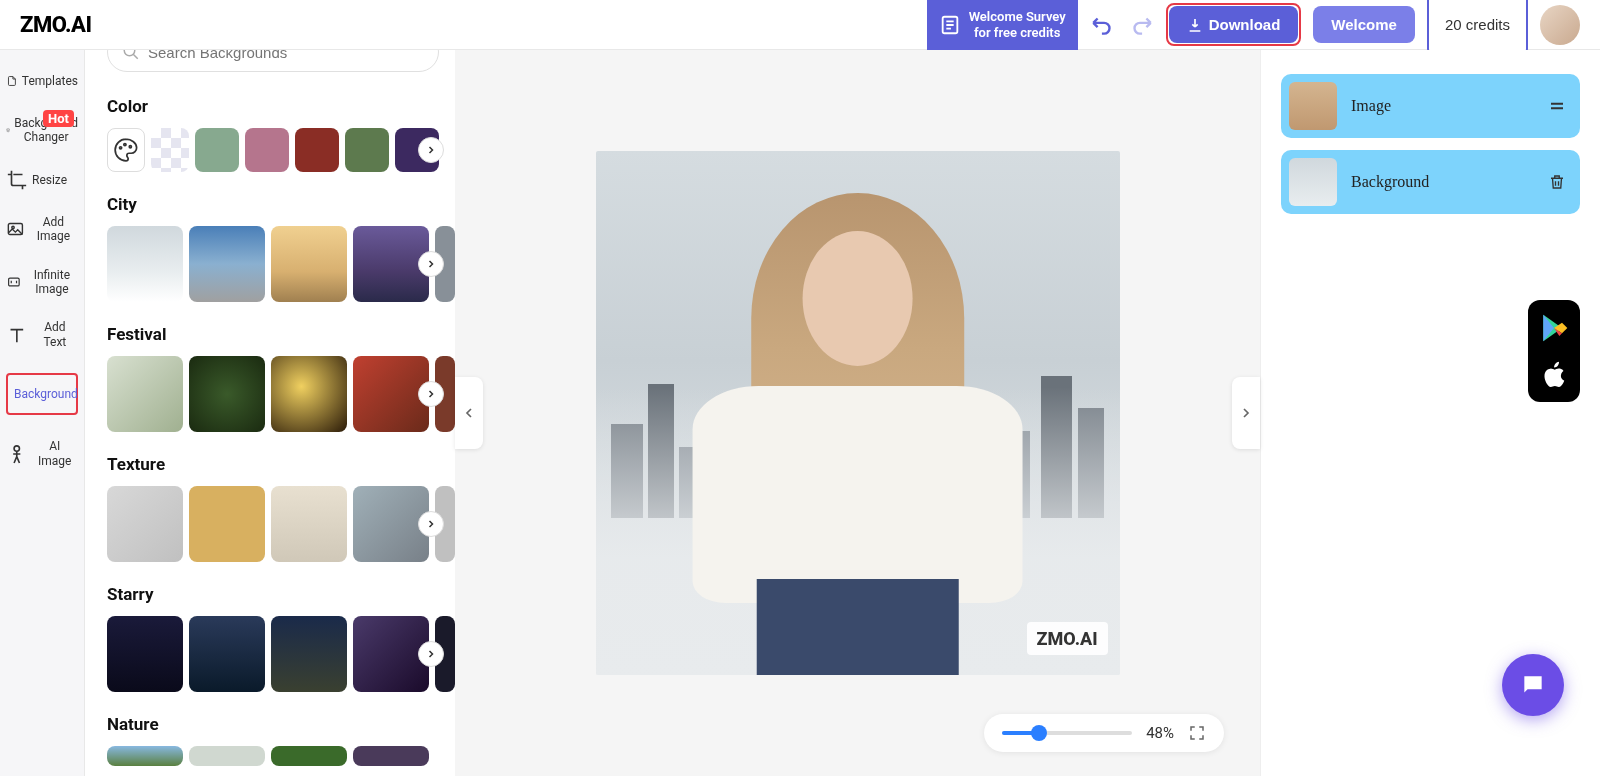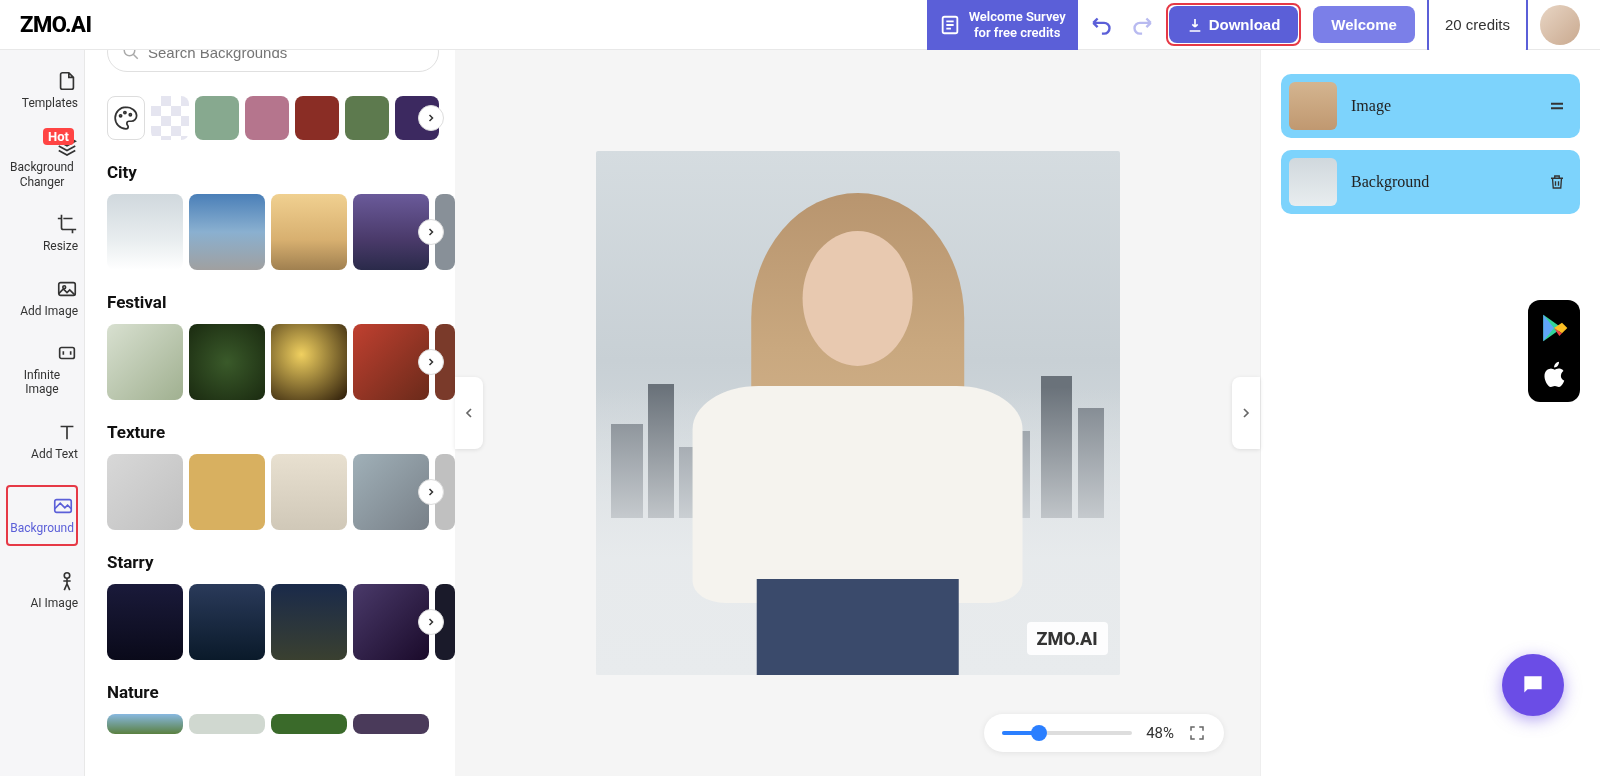--- a/index.html
+++ b/index.html
@@ -14,21 +14,21 @@
 .undo-redo svg { cursor: pointer; }
 .download-btn { background: #5b5fd8; color: #fff; border: none; border-radius: 8px; padding: 10px 18px; font-size: 15px; font-weight: 600; display: flex; align-items: center; gap: 6px; cursor: pointer; }
 .download-wrapper { border: 2px solid #e63946; border-radius: 8px; padding: 1px; }
 .upgrade-btn { background: #7b7fe8; color: #fff; border: none; border-radius: 8px; padding: 10px 18px; font-size: 15px; font-weight: 600; cursor: pointer; }
 .credits-btn { background: #fff; border: 2px solid #5b5fd8; color: #333; border-radius: 10px; padding: 24px 16px; font-size: 15px; font-weight: 500; cursor: pointer; }
 .avatar { width: 40px; height: 40px; border-radius: 50%; background: linear-gradient(135deg, #e8d5c4 0%, #c9a98f 100%); cursor: pointer; }
 
 .main { display: flex; height: 726px; }
 
 .sidebar { width: 85px; background: #f6f6f8; border-right: 1px solid #e8e8e8; display: flex; flex-direction: column; align-items: center; padding-top: 20px; gap: 24px; }
-.sidebar-item { display: flex; flex-direction: column; align-items: flex-end; gap: 4px; cursor: pointer; font-size: 12px; color: #333; position: relative; width: 72px; text-align: center; }
+.sidebar-item { display: flex; flex-direction: row; align-items: center; gap: 4px; cursor: pointer; font-size: 12px; color: #333; position: relative; width: 72px; text-align: center; }
 .sidebar-item.active { border: 2px solid #e63946; border-radius: 4px; padding: 8px 2px; color: #5b5fd8; }
 .sidebar-item.active svg { color: #5b5fd8; }
 .sidebar-item svg { color: #333; }
 .hot-badge { position: absolute; top: -6px; right: 4px; background: #ff4444; color: #fff; font-size: 13px; font-weight: 700; padding: 1px 5px; border-radius: 4px; }
 .sidebar-label { line-height: 1.2; }
 
 .panel { width: 370px; background: #fff; padding: 0 16px 0 22px; overflow-y: auto; overflow-x: hidden; }
 .search-wrap { display: flex; align-items: center; gap: 8px; padding: 10px 14px; border: 1px solid #e0e0e0; border-radius: 24px; color: #aaa; margin-bottom: 24px; margin-top: -18px; }
 .search-wrap input { border: none; outline: none; font-size: 15px; color: #aaa; flex: 1; background: transparent; }
 .section-title { font-size: 17px; font-weight: 700; color: #111; margin-bottom: 12px; }
@@ -166,20 +166,21 @@
 
   <div class="panel">
     <div class="search-wrap">
       <svg width="18" height="18" viewBox="0 0 24 24" fill="none" stroke="#aaa" stroke-width="2">
           <circle cx="10" cy="10" r="7"></circle>
           <path d="M21 21l-6-6"></path>
         </svg>
       <input placeholder="Search Backgrounds" style="">
     </div>
 
+    <div class="section-title">Color</div>
     <div class="swatch-row">
       <div class="swatch-palette">
         <svg width="26" height="26" viewBox="0 0 24 24" fill="none" stroke="#333" stroke-width="1.6">
             <path d="M12 2a10 10 0 1 0 0 20c1 0 2-.8 2-2 0-.6-.3-1-.6-1.4-.3-.4-.6-.9-.6-1.6 0-1 .8-2 2-2h2a5 5 0 0 0 5-5c0-4.4-4.5-8-10-8z"></path>
             <circle cx="7" cy="10" r="1"></circle>
             <circle cx="11" cy="7" r="1"></circle>
             <circle cx="16" cy="9" r="1"></circle>
           </svg>
       </div>
       <div class="swatch-checker"></div>

